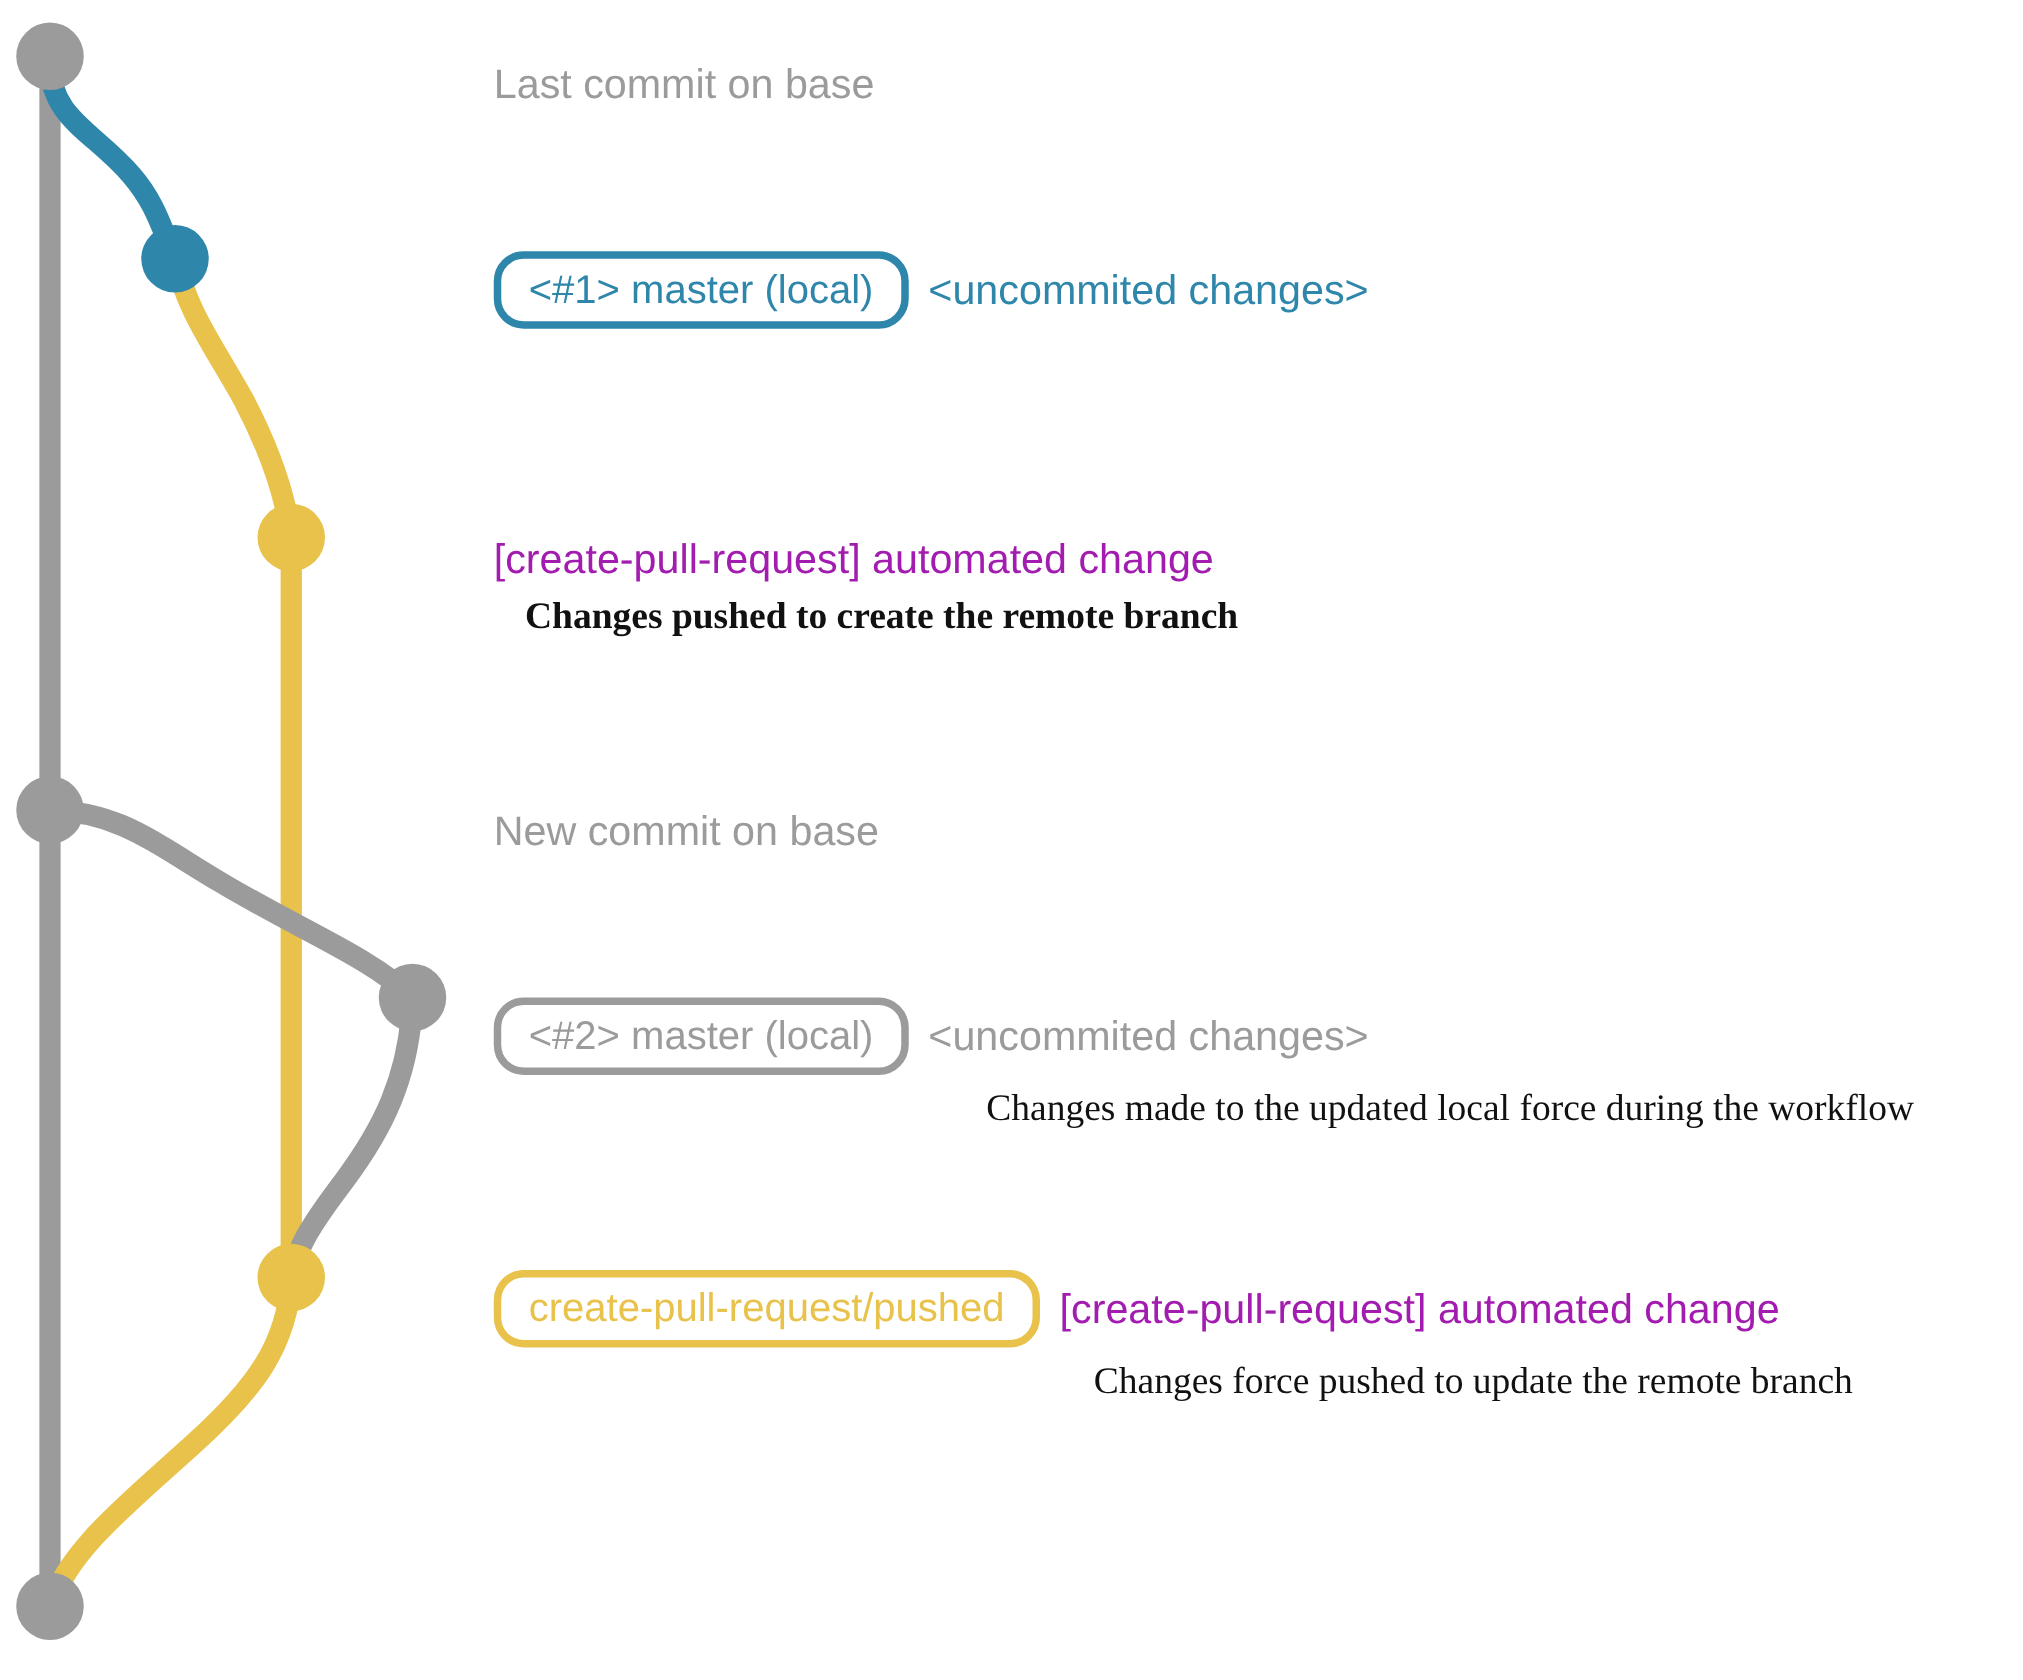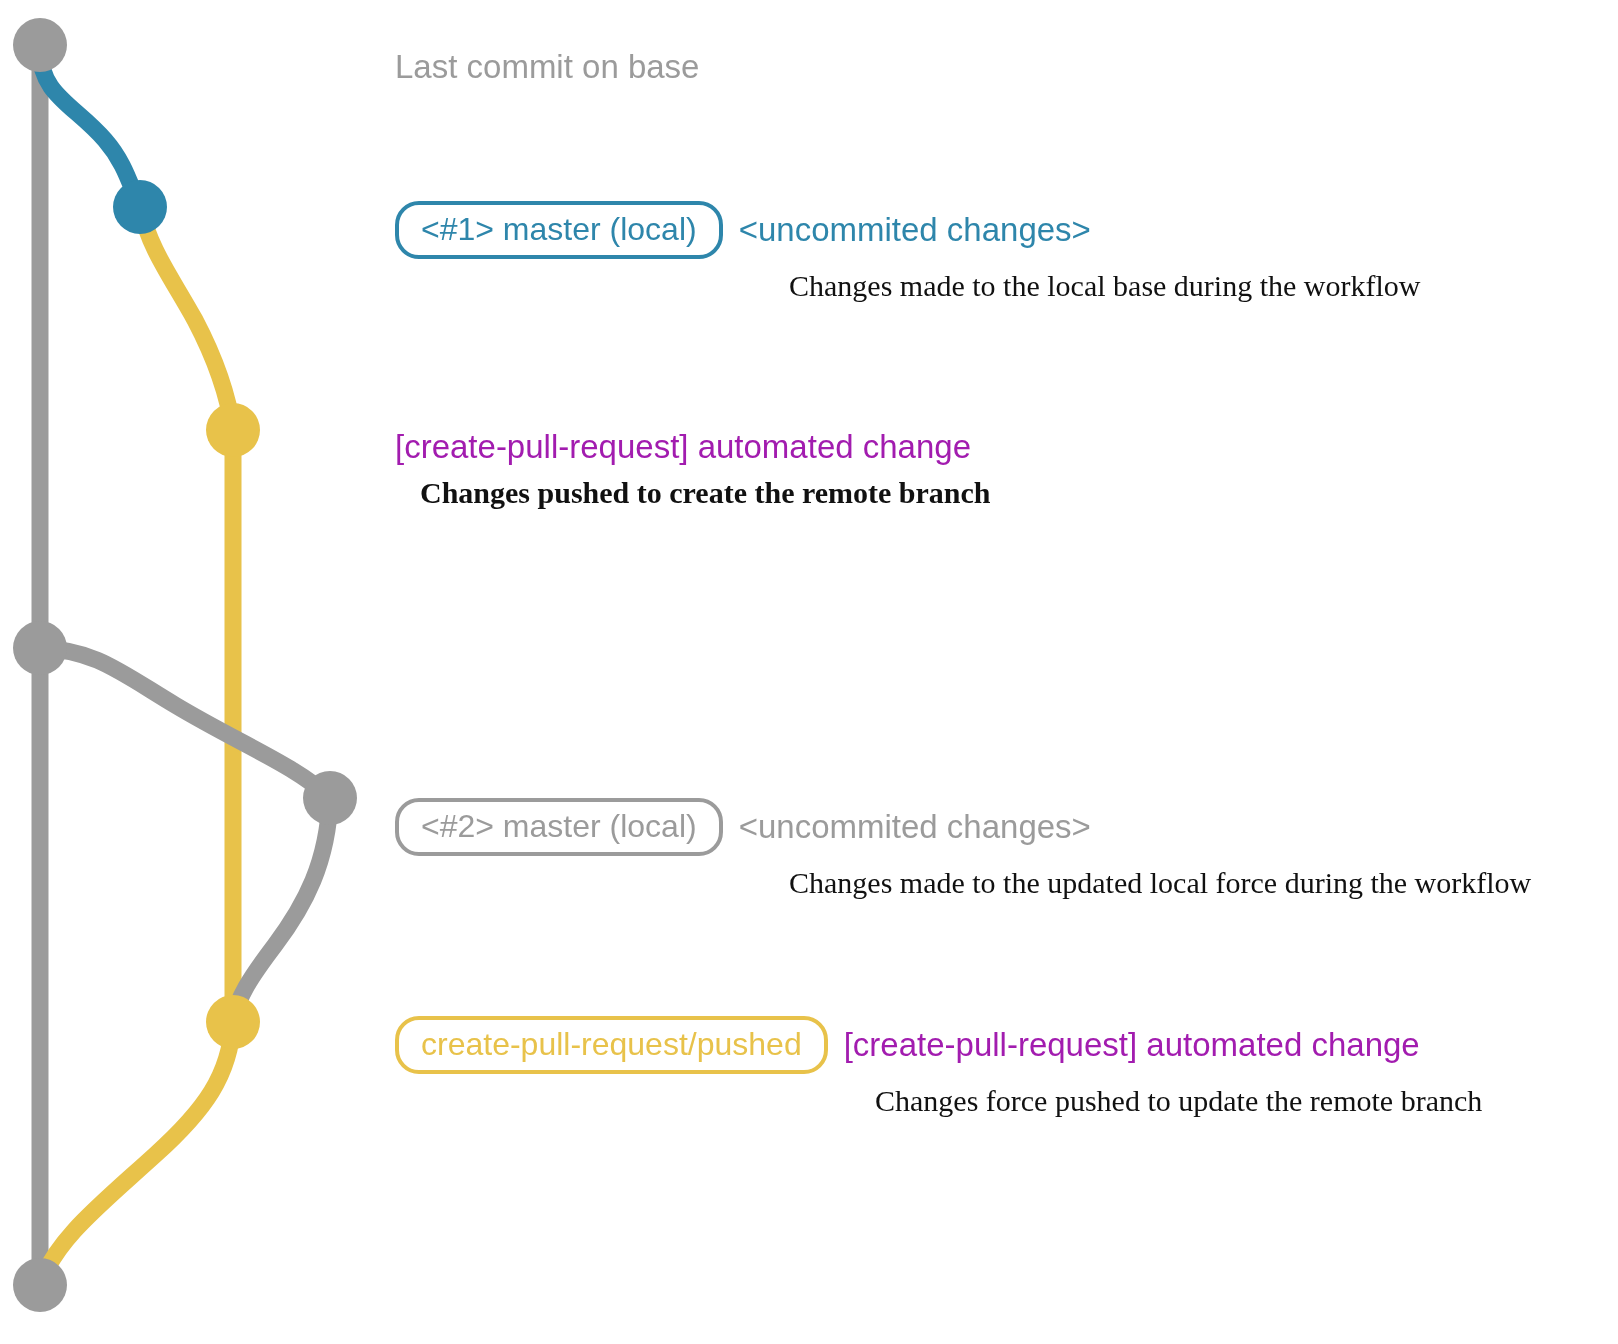--- a/index.html
+++ b/index.html
@@ -13,21 +13,21 @@
   .row{position:absolute;left:395px;}
 
   .headline{font-family:"Liberation Sans", sans-serif;font-size:33px;
             line-height:38px;white-space:nowrap;}
   .headline.gray{color:#9b9b9b;}
   .headline.blue{color:#2e86ab;}
   .headline.yellow{color:#a21caf;}
 
   .badgeline{display:flex;align-items:center;gap:16px;white-space:nowrap;}
 
-  .badge{display:inline-block;border:4px solid #a16207;border-radius:24px;
+  .badge{display:inline-block;border:6px solid #a16207;border-radius:24px;
          padding:7px 22px 9px 22px;font-size:32px;line-height:34px;
          color:#9b9b9b;background:#ffffff;white-space:nowrap;}
   .badge.blue{border-color:#2e86ab;color:#2e86ab;}
   .badge.yellow{border-color:#e8c24a;color:#e8c24a;}
   .badge.gray{border-color:#9b9b9b;color:#9b9b9b;}
 
   .desc{font-family:"Liberation Serif", serif;font-size:30px;
         line-height:34px;color:#111111;white-space:nowrap;}
 </style>
 </head>
@@ -62,28 +62,30 @@
 
   <div class="row" style="top:32px;">
     <div class="headline gray">Last commit on base</div>
   </div>
 
   <div class="row" style="top:185px;">
     <div class="badgeline">
       <span class="badge blue">&lt;#1&gt; master (local)</span>
       <span class="headline blue">&lt;uncommited changes&gt;</span>
     </div>
-    <div class="desc" style="margin-left:394px;margin-top:10px;">Changes made to the local base during the workflow</div>
   </div>
 
   <div class="row" style="top:412px;">
     <div class="headline yellow">[create-pull-request] automated change</div>
     <div class="desc" style="margin-left:25px;margin-top:10px;font-weight:bold;">Changes pushed to create the remote branch</div>
   </div>
 
+  <div class="row" style="top:630px;">
+    <div class="headline gray">New commit on base</div>
+  </div>
 
   <div class="row" style="top:782px;">
     <div class="badgeline">
       <span class="badge gray">&lt;#2&gt; master (local)</span>
       <span class="headline gray">&lt;uncommited changes&gt;</span>
     </div>
     <div class="desc" style="margin-left:394px;margin-top:10px;">Changes made to the updated local force during the workflow</div>
   </div>
 
   <div class="row" style="top:1000px;">

